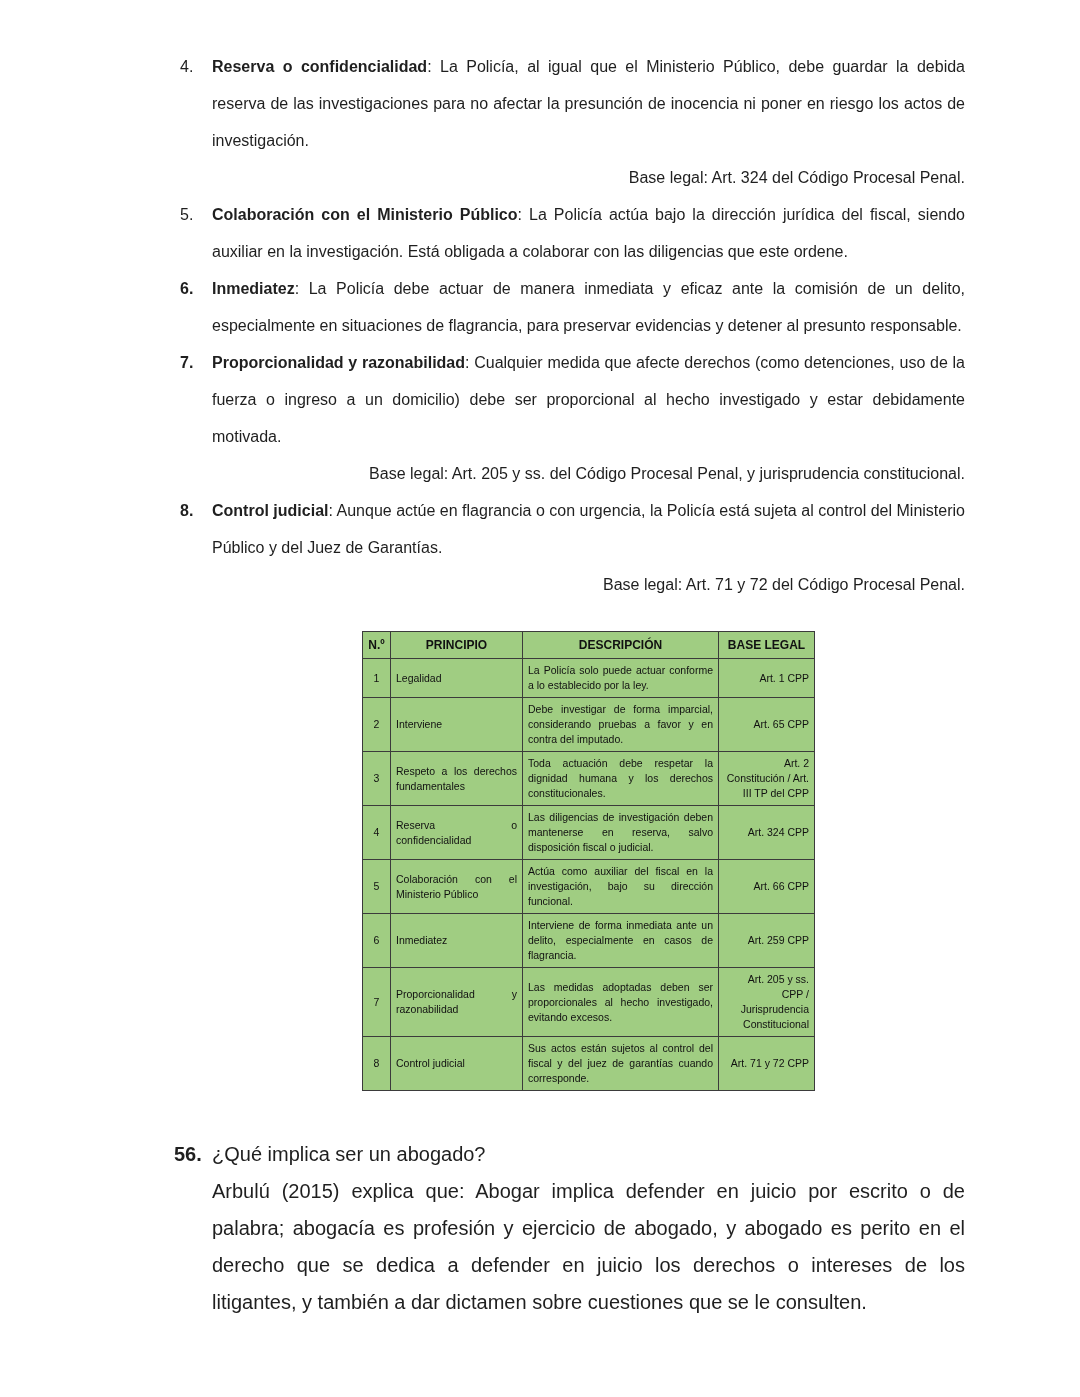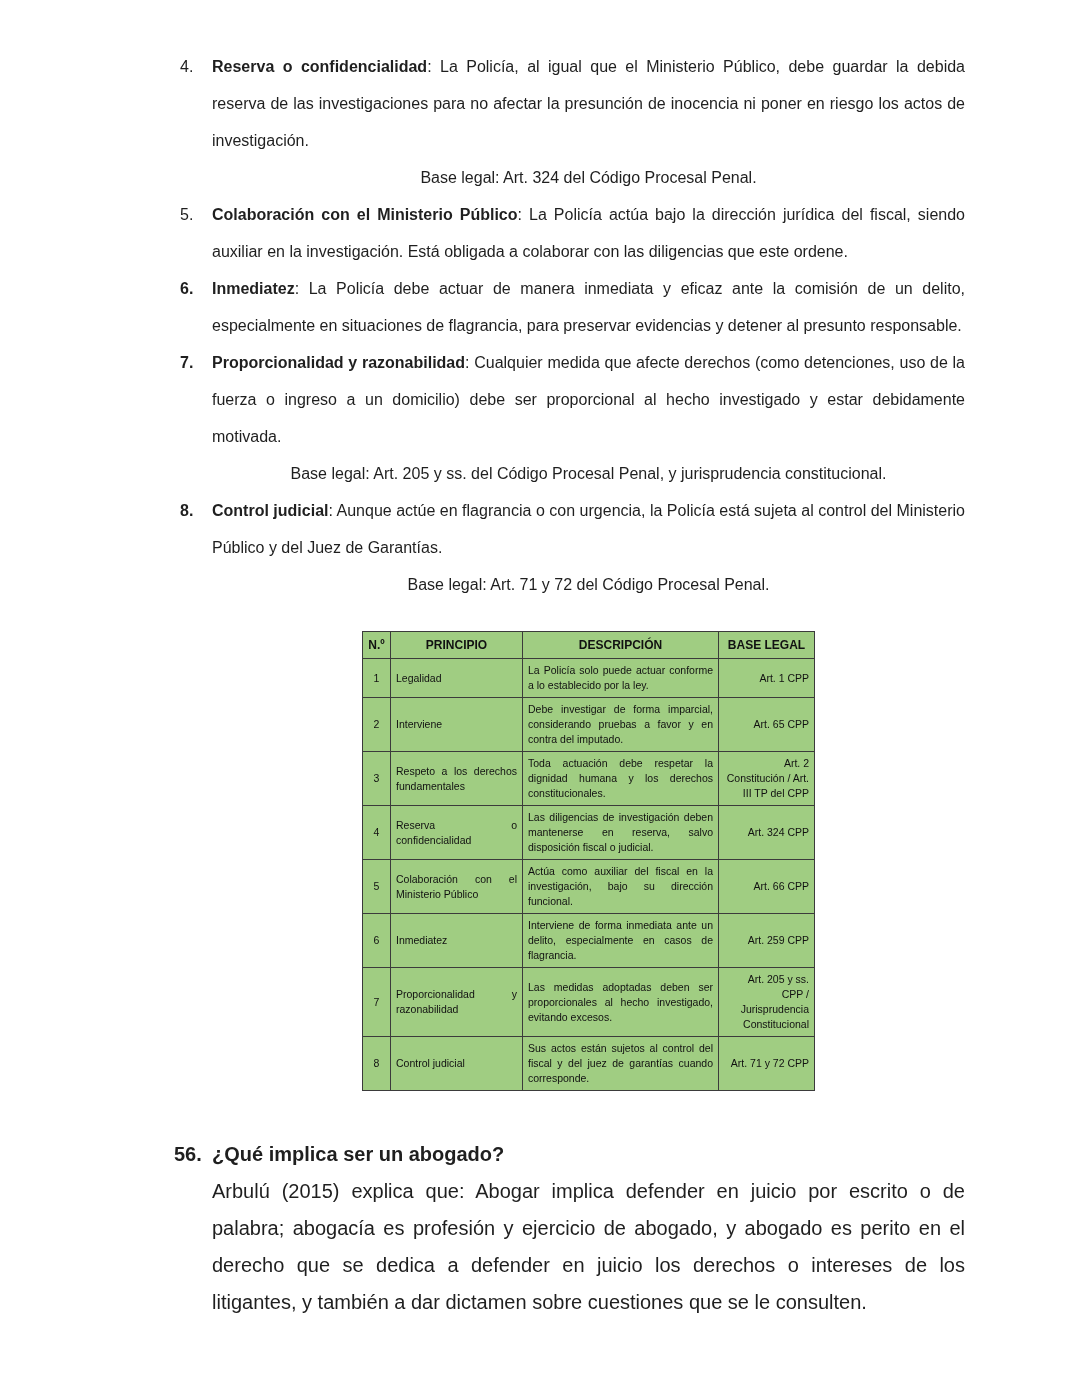--- a/index.html
+++ b/index.html
@@ -29,21 +29,21 @@
     text-align: justify;
   }
   .item .num {
     position: absolute;
     left: -32px;
     top: 0;
     text-align: left;
   }
   .item .num.bold { font-weight: bold; }
   .item .title { font-weight: bold; }
-  .item .baselegal { display: block; text-align: center; }
+  .item .baselegal { display: block; text-align: right; }
   
   .table-wrap {
     margin: 28px 0 0 362px;
     width: 452px;
   }
   table.ptable {
     border-collapse: collapse;
     width: 452px;
     background: #a0cd82;
     color: #111;
@@ -79,21 +79,21 @@
     margin: 45px 115px 0 212px;
     font-size: 20px;
     line-height: 37px;
   }
   .question .qnum {
     position: absolute;
     left: -38px;
     top: 0;
     font-weight: bold;
   }
-  .question .qtitle { font-weight: bold; display: block; text-align: left; }
+  .question .qtitle { font-weight: normal; display: block; text-align: left; }
   .question .qbody { display: block; text-align: justify; }
 </style>
 </head>
 <body>
 
 <div class="doc">
 
   <div class="item">
     <span class="num">4.</span><span class="title">Reserva o confidencialidad</span><span class="bodytext">: La Policía, al igual que el Ministerio Público, debe guardar la debida reserva de las investigaciones para no afectar la presunción de inocencia ni poner en riesgo los actos de investigación.</span>
     <span class="baselegal">Base legal: Art. 324 del Código Procesal Penal.</span>

